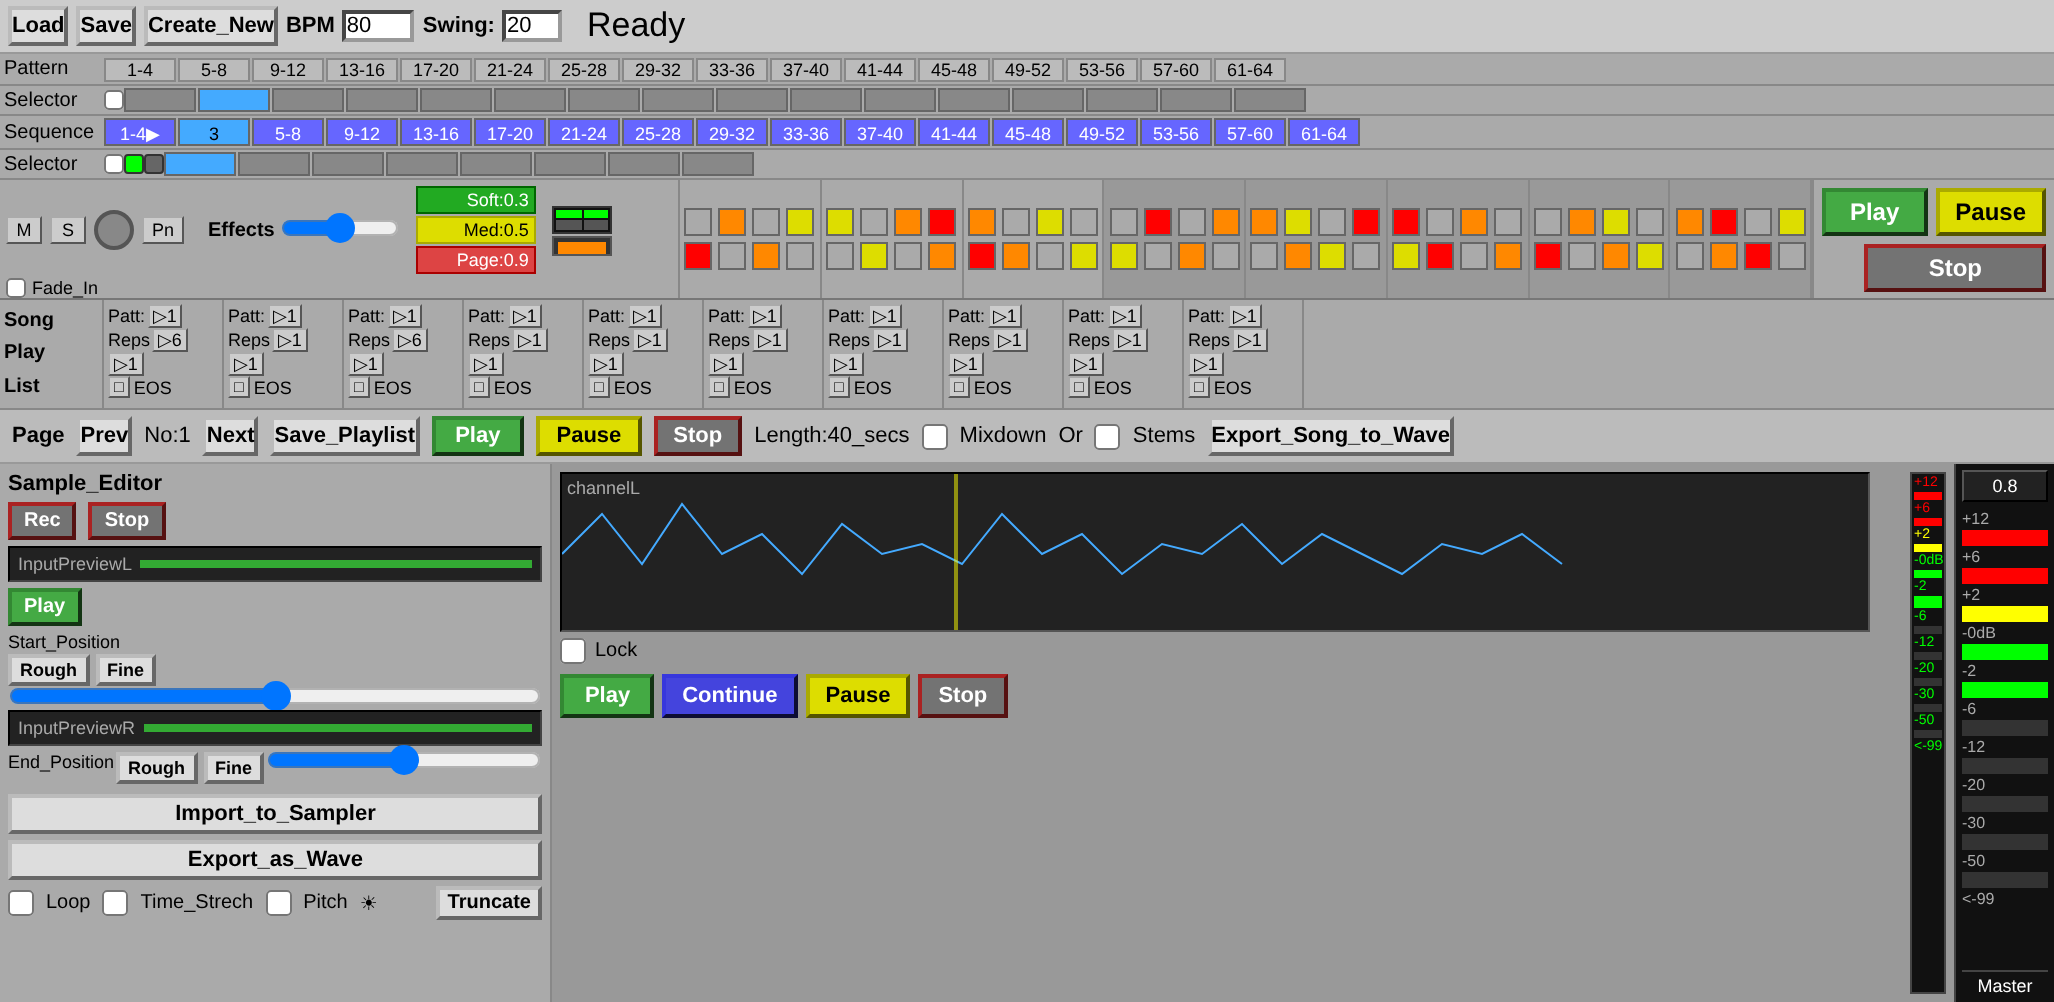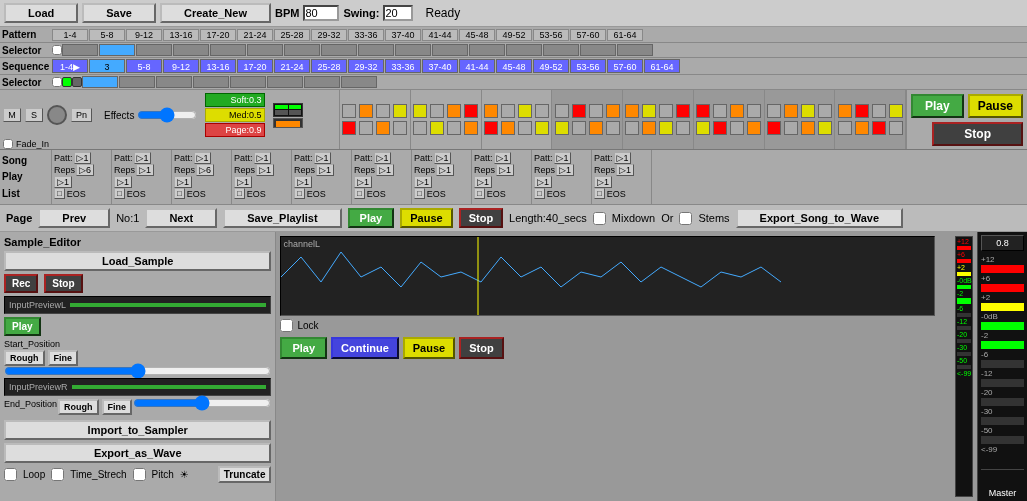--- a/index.html
+++ b/index.html
@@ -17,42 +17,42 @@
       display: flex;
       align-items: center;
       background: #ccc;
       padding: 3px 4px;
       gap: 4px;
       border-bottom: 1px solid #999;
     }
     .btn {
       background: #ddd;
       border: 2px outset #bbb;
-      padding: 2px 22px;
+      padding: 2px 0;
       cursor: pointer;
       font-size: 11px;
       font-weight: bold;
       color: #000;
     }
     .btn-green { background: #4a4; color: #fff; border-color: #383; }
     .btn-yellow { background: #dd0; border-color: #aa0; }
-    .btn-red { background: #404040; color: #fff; border-color: #a22; }
-    .status { color: #000; font-size: 12px; margin-left: 8px; }
+    .btn-red { background: #737373; color: #fff; border-color: #a22; }
+    .status { color: #000; font-size: 17px; margin-left: 8px; }
 
     
     .section-row {
       display: flex;
       align-items: center;
       background: #aaa;
       border-bottom: 1px solid #888;
       padding: 1px 2px;
       min-height: 16px;
     }
     .section-label {
-      font-weight: bold;
+      font-weight: normal;
       font-size: 10px;
       min-width: 50px;
       color: #000;
     }
     .pattern-cells {
       display: flex; gap: 1px; flex-wrap: nowrap;
     }
     .pat-cell {
       background: #bbb;
       border: 1px solid #888;
@@ -66,21 +66,21 @@
       background: #888;
       border: 1px solid #666;
       width: 36px;
       height: 12px;
     }
     .sel-cell.on { background: #4af; }
     .small-btn {
       background: #ccc; border: 1px outset #aaa; font-size: 9px; padding: 1px 4px; cursor: pointer;
     }
     .small-checkbox { width: 10px; height: 10px; }
-    .effects-label { font-size: 10px; font-weight: normal; }
+    .effects-label { font-size: 10px; font-weight: bold; }
 
     
     .dyn-btn-soft { background: #2a2; color: #fff; border: 1px solid #060; font-size: 9px; padding: 1px 3px; min-width: 60px; text-align: right; }
     .dyn-btn-med { background: #dd0; color: #000; border: 1px solid #aa0; font-size: 9px; padding: 1px 3px; min-width: 60px; text-align: right; }
     .dyn-btn-hard { background: #d44; color: #fff; border: 1px solid #a00; font-size: 9px; padding: 1px 3px; min-width: 60px; text-align: right; }
     .beat-cell {
       width: 14px; height: 14px; border: 1px solid #666; margin: 1px;
       background: #aaa;
     }
     .beat-cell.on { background: #f80; }
@@ -595,21 +595,20 @@
     <span>Or</span>
     <input type="checkbox" style="">
     <span>Stems</span>
     <button class="btn">Export_Song_to_Wave</button>
   </div>
 
   <div style="display:flex;flex:1;background:#999;overflow:hidden;">
 
     <div style="display:flex;flex-direction:column;min-width:250px;background:#aaa;padding:4px;border-right:1px solid #888;gap:3px;">
       <span style="font-size:11px;font-weight:bold;">Sample_Editor</span>
-      <button class="btn">Load_Sample</button>
       <div style="display:flex;align-items:center;gap:6px;">
         <button class="btn btn-red" style="padding:2px 6px;font-size:10px;">Rec</button>
         <button class="btn btn-red" style="padding:2px 6px;font-size:10px;">Stop</button>
       </div>
       <div style="background:#222;height:18px;border:1px inset #444;display:flex;align-items:center;padding:0 4px;">
         <span style="font-size:9px;color:#aaa;">InputPreviewL</span>
         <div style="flex:1;height:4px;background:#3a3;margin-left:4px;"></div>
       </div>
       <div style="display:flex;align-items:center;gap:4px;">
         <button class="btn btn-green" style="padding:2px 6px;font-size:10px;">Play</button>
@@ -720,20 +719,20 @@
         <span>-12</span>
         <div style="height:8px;background:#333;"></div>
         <span>-20</span>
         <div style="height:8px;background:#333;"></div>
         <span>-30</span>
         <div style="height:8px;background:#333;"></div>
         <span>-50</span>
         <div style="height:8px;background:#333;"></div>
         <span>&lt;-99</span>
       </div>
-      <div style="text-align:center;font-size:9px;color:#fff;border-top:1px solid #444;margin-top:4px;padding-top:18px;">
+      <div style="text-align:center;font-size:9px;color:#fff;border-top:1px solid #444;margin-top:4px;padding-top:2px;">
         <span>Master</span>
       </div>
     </div>
 
   </div>
 
 </div>
 
 </body></html>

